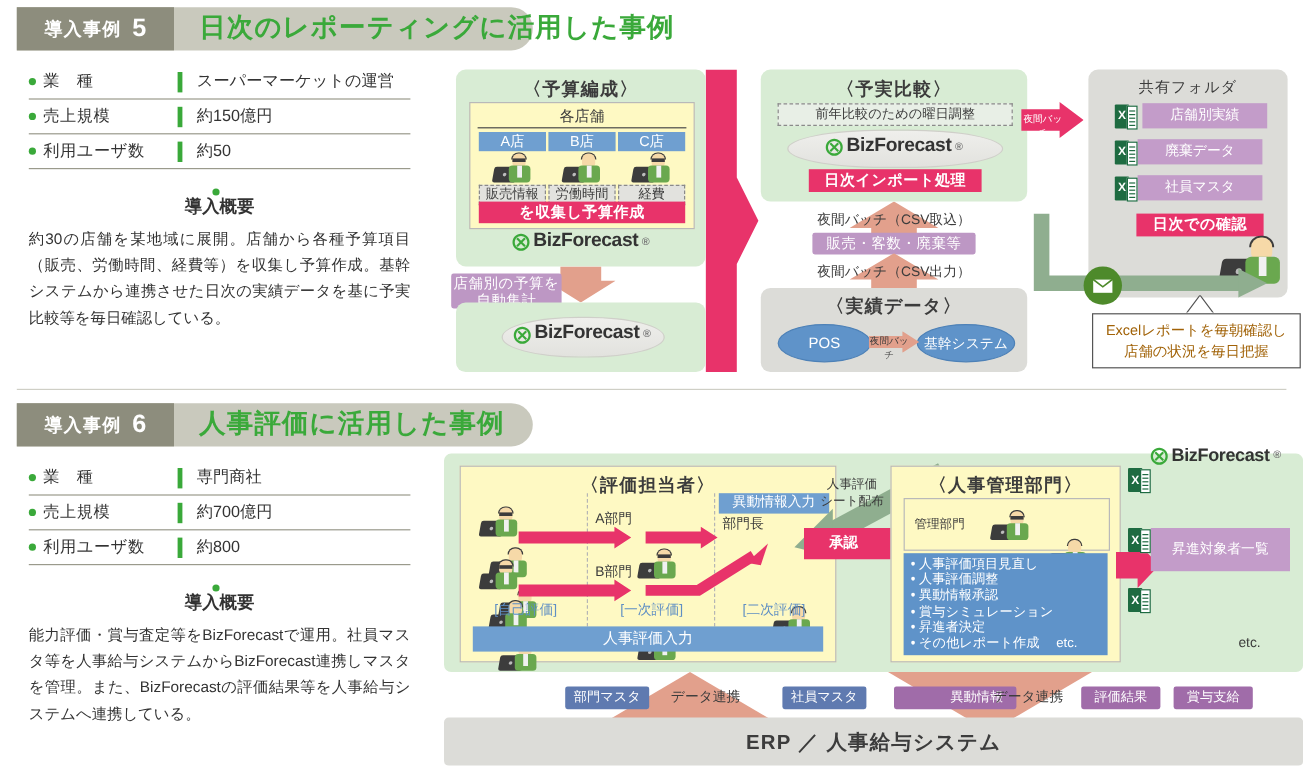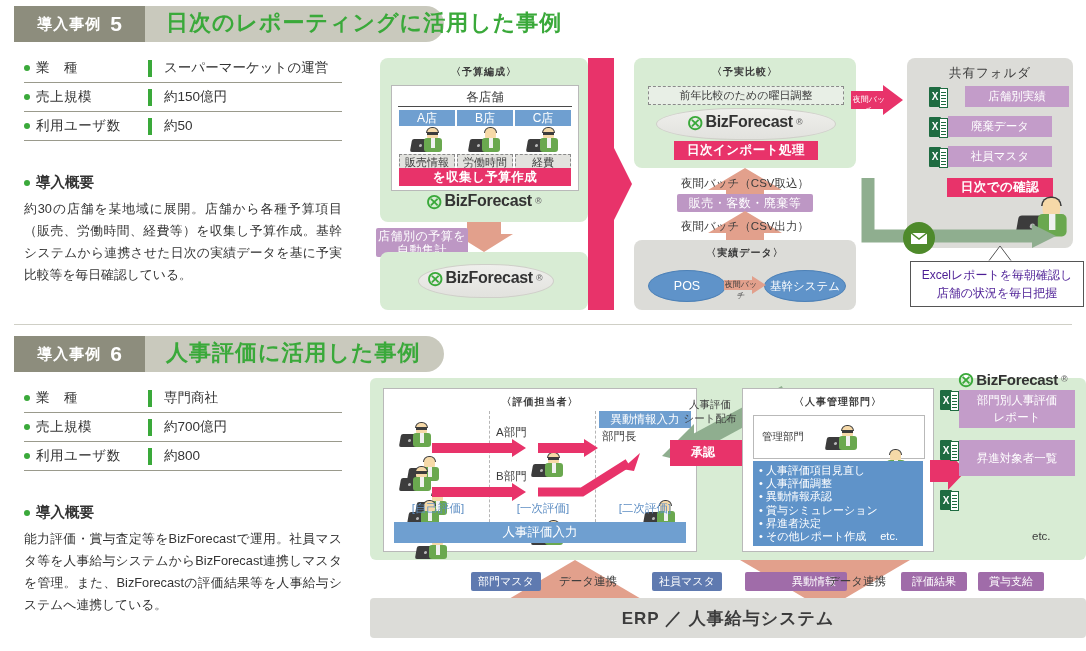--- a/index.html
+++ b/index.html
@@ -23,48 +23,48 @@
   .head-title{position:absolute;left:152px;top:2px;font-size:22px;color:#3aa93a;
               font-weight:bold;letter-spacing:1px;}
 
   
   .info{position:absolute;left:24px;top:54px;width:318px;}
   .info-row{position:relative;height:28px;border-bottom:1px solid #9a9a8c;display:flex;align-items:center;}
   .info-row .bullet{width:6px;height:6px;border-radius:50%;background:#3aa93a;margin-right:6px;flex:none;}
   .info-row .lbl{width:112px;font-size:13.5px;color:#333;letter-spacing:.5px;}
   .info-row .sep{width:4px;height:17px;background:#3aa93a;flex:none;margin-right:12px;}
   .info-row .val{font-size:13.5px;color:#333;}
-  .ovw-title{margin-top:32px;display:flex;align-items:center;font-size:14.5px;font-weight:bold;color:#333;}
+  .ovw-title{margin-top:16px;display:flex;align-items:center;font-size:14.5px;font-weight:bold;color:#333;flex-direction:column;}
   .ovw-title .bullet{width:6px;height:6px;border-radius:50%;background:#3aa93a;margin-right:6px;}
   .ovw-body{margin-top:6px;font-size:12.8px;line-height:1.72;color:#333;text-align:justify;}
 
   
   .abs{position:absolute;}
   .grnbox{background:#d8ecd4;border-radius:8px;}
   .graybox{background:#dcdcd8;border-radius:8px;}
-  .whitebox{background:#ffffff;border:1px solid #b9b9b9;}
-  .ttl{font-size:10px;font-weight:bold;color:#3c3c3c;text-align:center;letter-spacing:1px;}
+  .whitebox{background:#fef9c3;border:1px solid #b9b9b9;}
+  .ttl{font-size:15px;font-weight:bold;color:#3c3c3c;text-align:center;letter-spacing:1px;}
   .bluehd{background:#6f9fd0;color:#fff;font-size:12px;text-align:center;line-height:16px;}
   .dashbox{border:1px dashed #8a8a8a;background:#e2e2de;color:#3c3c3c;font-size:11px;
            text-align:center;line-height:15px;}
   .pinkbar{background:#e8336a;color:#fff;font-size:12.5px;font-weight:bold;text-align:center;letter-spacing:.5px;}
   .purpbar{background:#bd97c4;color:#fff;font-size:12px;text-align:center;letter-spacing:.5px;}
   .purpbar2{background:#c39cc9;color:#fff;font-size:11.5px;text-align:center;}
   .bfbrand{display:flex;align-items:center;justify-content:center;gap:3px;
            font-size:16px;font-weight:bold;color:#333;letter-spacing:-.3px;}
   .bfbrand .mark{color:#3aa93a;font-size:15px;}
   .bfbrand .nm{color:#333;}
   .bfbrand .dot{font-size:9px;color:#777;}
   .cyl{border-radius:50%/18px;background:linear-gradient(#efefec,#e2e2de);border:1px solid #cfcfc9;}
   .dbcyl{background:#5f93c9;border-radius:50%/16px;color:#fff;font-size:12.5px;
          display:flex;align-items:center;justify-content:center;border:1px solid #4d81b7;}
   .saltxt{color:#3c3c3c;font-size:11.5px;text-align:center;}
   .lbl-blue{color:#5f8fc4;font-size:11.5px;text-align:center;}
   .callout{border:1px solid #555;background:#fff;font-size:12px;line-height:1.5;
-           text-align:center;color:#4c1d95;padding:4px 0;}
+           text-align:center;color:#a16207;padding:4px 0;}
   .chiplabel{font-size:11px;color:#fff;text-align:center;border-radius:2px;}
 
   
   .xls{width:17px;height:20px;position:relative;}
   .xls .body{position:absolute;left:0;top:0;width:12px;height:20px;background:#1e6b41;
              border-radius:1px;color:#fff;font-size:10px;font-weight:bold;
              display:flex;align-items:center;justify-content:center;}
   .xls .page{position:absolute;left:10px;top:1px;width:7px;height:18px;background:#fff;
              border:1px solid #1e6b41;}
   .xls .page i{position:absolute;left:1px;width:5px;height:1px;background:#1e6b41;}
@@ -248,21 +248,21 @@
       <div class="xls">
           <div class="body">X</div>
           <div class="page">
             <i style="top:3px"></i>
             <i style="top:6px"></i>
             <i style="top:9px"></i>
             <i style="top:12px"></i>
             <i style="top:15px"></i>
           </div>
         </div>
-      <div class="purpbar2" style="width:104px;height:21px;line-height:21px;margin-left:19px;">店舗別実績</div>
+      <div class="purpbar2" style="width:104px;height:21px;line-height:21px;margin-left:6px;">店舗別実績</div>
     </div>
     <div class="abs" style="left:22px;top:58px;display:flex;align-items:center;">
       <div class="xls">
           <div class="body">X</div>
           <div class="page">
             <i style="top:3px"></i>
             <i style="top:6px"></i>
             <i style="top:9px"></i>
             <i style="top:12px"></i>
             <i style="top:15px"></i>
@@ -514,22 +514,20 @@
     <div class="xls">
         <div class="body">X</div>
         <div class="page">
           <i style="top:3px"></i>
           <i style="top:6px"></i>
           <i style="top:9px"></i>
           <i style="top:12px"></i>
           <i style="top:15px"></i>
         </div>
       </div>
-    <div class="purpbar2" style="width:116px;height:36px;line-height:17px;padding-top:2px;margin-left:2px;white-space:pre-line;">部門別人事評価
-レポート</div>
   </div>
   <div class="abs" style="left:940px;top:110px;display:flex;align-items:flex-start;">
     <div class="xls">
         <div class="body">X</div>
         <div class="page">
           <i style="top:3px"></i>
           <i style="top:6px"></i>
           <i style="top:9px"></i>
           <i style="top:12px"></i>
           <i style="top:15px"></i>

